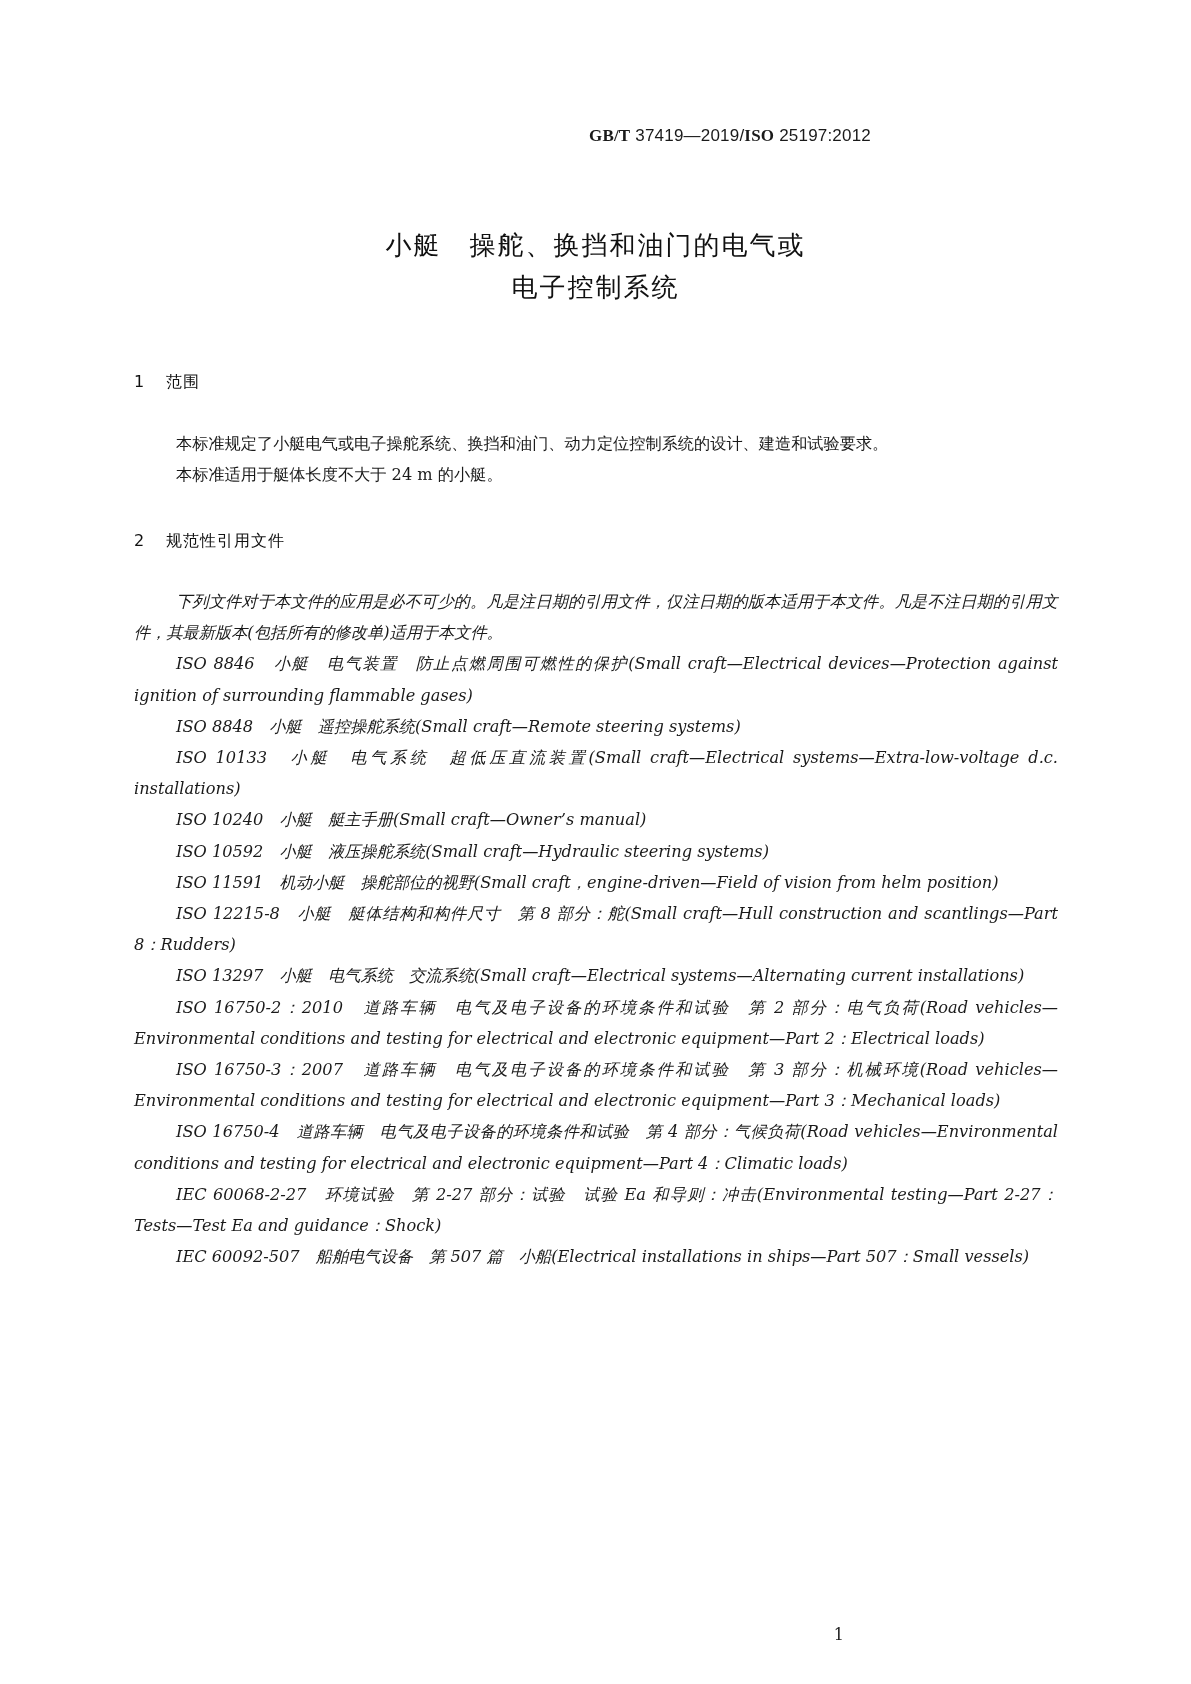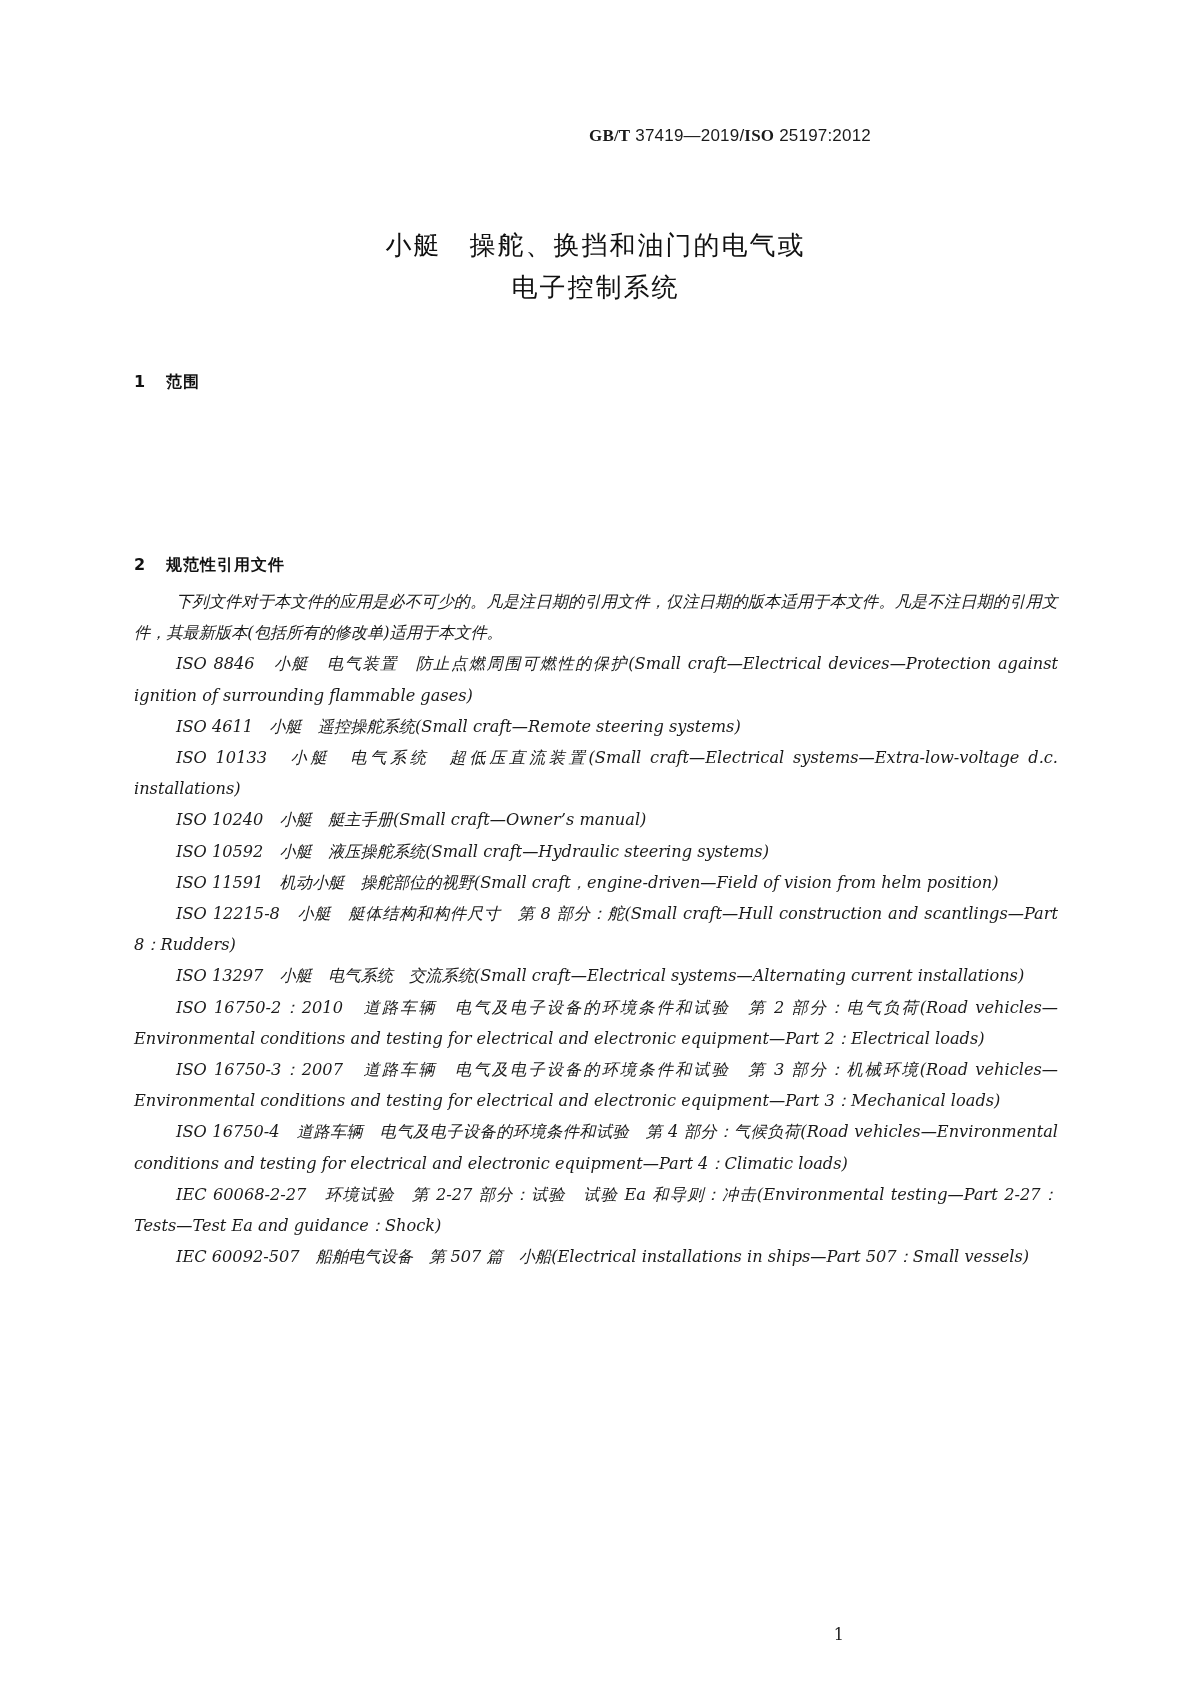--- a/index.html
+++ b/index.html
@@ -47,27 +47,27 @@
       letter-spacing: 2px;
       color: #111;
     }
     .title.l1 { top: 228px; }
     .title.l2 { top: 270px; }
     .heading {
       position: absolute;
       left: 134px;
       font-family: "DejaVu Sans", sans-serif;
       font-size: 16px;
-      font-weight: bold;
+      font-weight: normal;
       color: #111;
       letter-spacing: 1px;
     }
     .heading .num { display: inline-block; width: 32px; }
     .h1 { top: 372px; }
-    .h2 { top: 531px; margin-top: 24px; }
+    .h2 { top: 531px; }
     .body-text {
       position: absolute;
       left: 134px;
       width: 924px;
       font-size: 16.2px;
       line-height: 31.2px;
       text-align: justify;
       color: #1a1a1a;
     }
     .body-text p {
@@ -92,29 +92,33 @@
     <span class="bold">GB/T</span><span class="plain"> 37419—2019/</span><span class="bold">ISO</span><span class="plain"> 25197:2012</span>
   </div>
 
   <div class="title l2">电子控制系统</div>
   <div class="title l1">小艇　操舵、换挡和油门的电气或</div>
 
   <div class="heading h1">
     <span class="num">1</span><span>范围</span>
   </div>
 
+  <div class="body-text scope">
+    <p>本标准规定了小艇电气或电子操舵系统、换挡和油门、动力定位控制系统的设计、建造和试验要求。</p>
+    <p>本标准适用于艇体长度不大于 24 m 的小艇。</p>
+  </div>
 
   <div class="heading h2">
     <span class="num">2</span><span>规范性引用文件</span>
   </div>
 
   <div class="body-text refs">
     <p>下列文件对于本文件的应用是必不可少的。凡是注日期的引用文件，仅注日期的版本适用于本文件。凡是不注日期的引用文件，其最新版本(包括所有的修改单)适用于本文件。</p>
     <p>ISO 8846　小艇　电气装置　防止点燃周围可燃性的保护(Small craft—Electrical devices—Protection against ignition of surrounding flammable gases)</p>
-    <p>ISO 4611　小艇　遥控操舵系统(Small craft—Remote steering systems)</p>
+    <p>ISO 8848　小艇　遥控操舵系统(Small craft—Remote steering systems)</p>
     <p>ISO 10133　小艇　电气系统　超低压直流装置(Small craft—Electrical systems—Extra-low-voltage d.c. installations)</p>
     <p>ISO 10240　小艇　艇主手册(Small craft—Owner’s manual)</p>
     <p>ISO 10592　小艇　液压操舵系统(Small craft—Hydraulic steering systems)</p>
     <p>ISO 11591　机动小艇　操舵部位的视野(Small craft，engine-driven—Field of vision from helm position)</p>
     <p>ISO 12215-8　小艇　艇体结构和构件尺寸　第 8 部分：舵(Small craft—Hull construction and scantlings—Part 8：Rudders)</p>
     <p>ISO 13297　小艇　电气系统　交流系统(Small craft—Electrical systems—Alternating current installations)</p>
     <p>ISO 16750-2：2010　道路车辆　电气及电子设备的环境条件和试验　第 2 部分：电气负荷(Road vehicles—Environmental conditions and testing for electrical and electronic equipment—Part 2：Electrical loads)</p>
     <p>ISO 16750-3：2007　道路车辆　电气及电子设备的环境条件和试验　第 3 部分：机械环境(Road vehicles—Environmental conditions and testing for electrical and electronic equipment—Part 3：Mechanical loads)</p>
     <p>ISO 16750-4　道路车辆　电气及电子设备的环境条件和试验　第 4 部分：气候负荷(Road vehicles—Environmental conditions and testing for electrical and electronic equipment—Part 4：Climatic loads)</p>
     <p>IEC 60068-2-27　环境试验　第 2-27 部分：试验　试验 Ea 和导则：冲击(Environmental testing—Part 2-27：Tests—Test Ea and guidance：Shock)</p>

